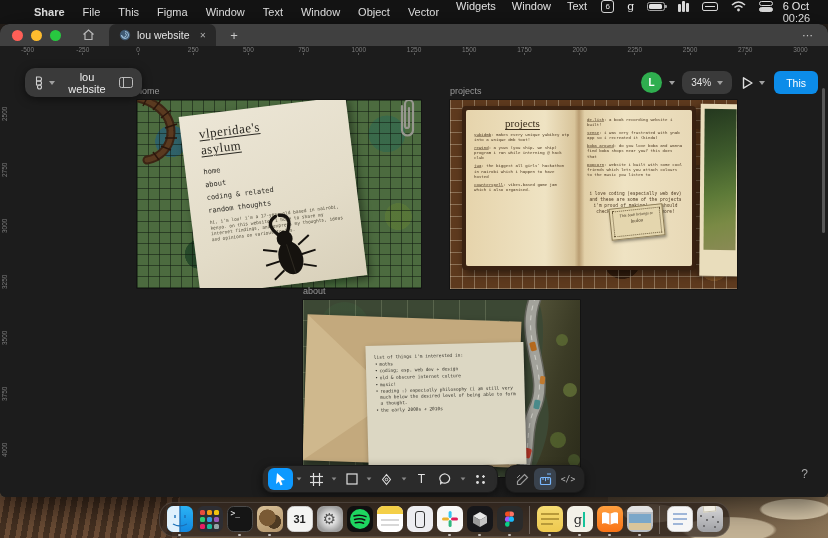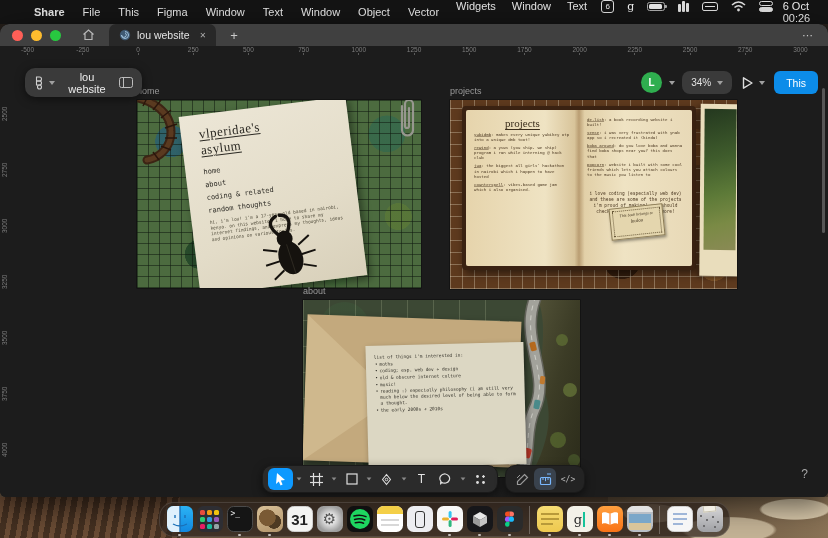--- a/index.html
+++ b/index.html
@@ -209,21 +209,21 @@
   
   .i-finder { background:linear-gradient(180deg,#2bb3f5,#1288e0); }
   .i-finder .half { position:absolute; left:0; top:0; width:50%; height:100%; background:#dff0fc; }
   .i-launchpad { background:#2e2e33; display:grid; grid-template-columns:repeat(3,5px); grid-gap:2px;
     align-content:center; justify-content:center; }
   .i-launchpad i { width:5px; height:5px; border-radius:1.5px; }
   .i-terminal { background:#151515; border:1px solid #4a4a4a; color:#eee;
     font-family:"DejaVu Sans Mono",monospace; font-size:8px; padding:2px 3px; }
   .i-art { background:radial-gradient(circle at 40% 45%, #7a5a34 0 38%, transparent 40%),
     radial-gradient(circle at 65% 60%, #4e3a22 0 30%, transparent 32%), linear-gradient(160deg,#d8c098,#b2946a); }
-  .i-cal { background:#f4f4f2; color:#222; font-size:15px; display:flex; align-items:center;
+  .i-cal { background:#f4f4f2; color:#222; font-size:11px; display:flex; align-items:center;
     justify-content:center; font-weight:bold; border:1px solid #cfcfcf; }
   .i-settings { background:radial-gradient(circle,#e0e0e0 0 30%,#9e9e9e 70%); display:flex;
     align-items:center; justify-content:center; color:#555; font-size:15px; font-family:"DejaVu Sans",sans-serif; }
   .i-spotify { background:#101010; display:flex; align-items:center; justify-content:center; }
   .i-notes { background:#fff; }
   .i-notes .top { position:absolute; left:0; top:0; width:100%; height:8px; background:#f4cf47; }
   .i-notes .l1,.i-notes .l2 { position:absolute; left:4px; right:4px; height:1.5px; background:#d8d8d8; }
   .i-notes .l1{top:13px} .i-notes .l2{top:18px}
   .i-phone { background:#ededf1; display:flex; align-items:center; justify-content:center; }
   .i-phone i { width:10px; height:17px; border:1.5px solid #333; border-radius:3px; }

